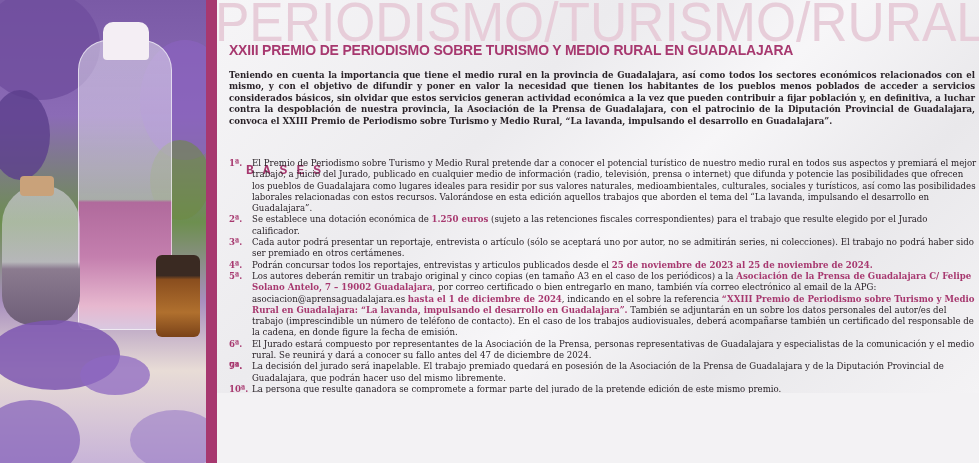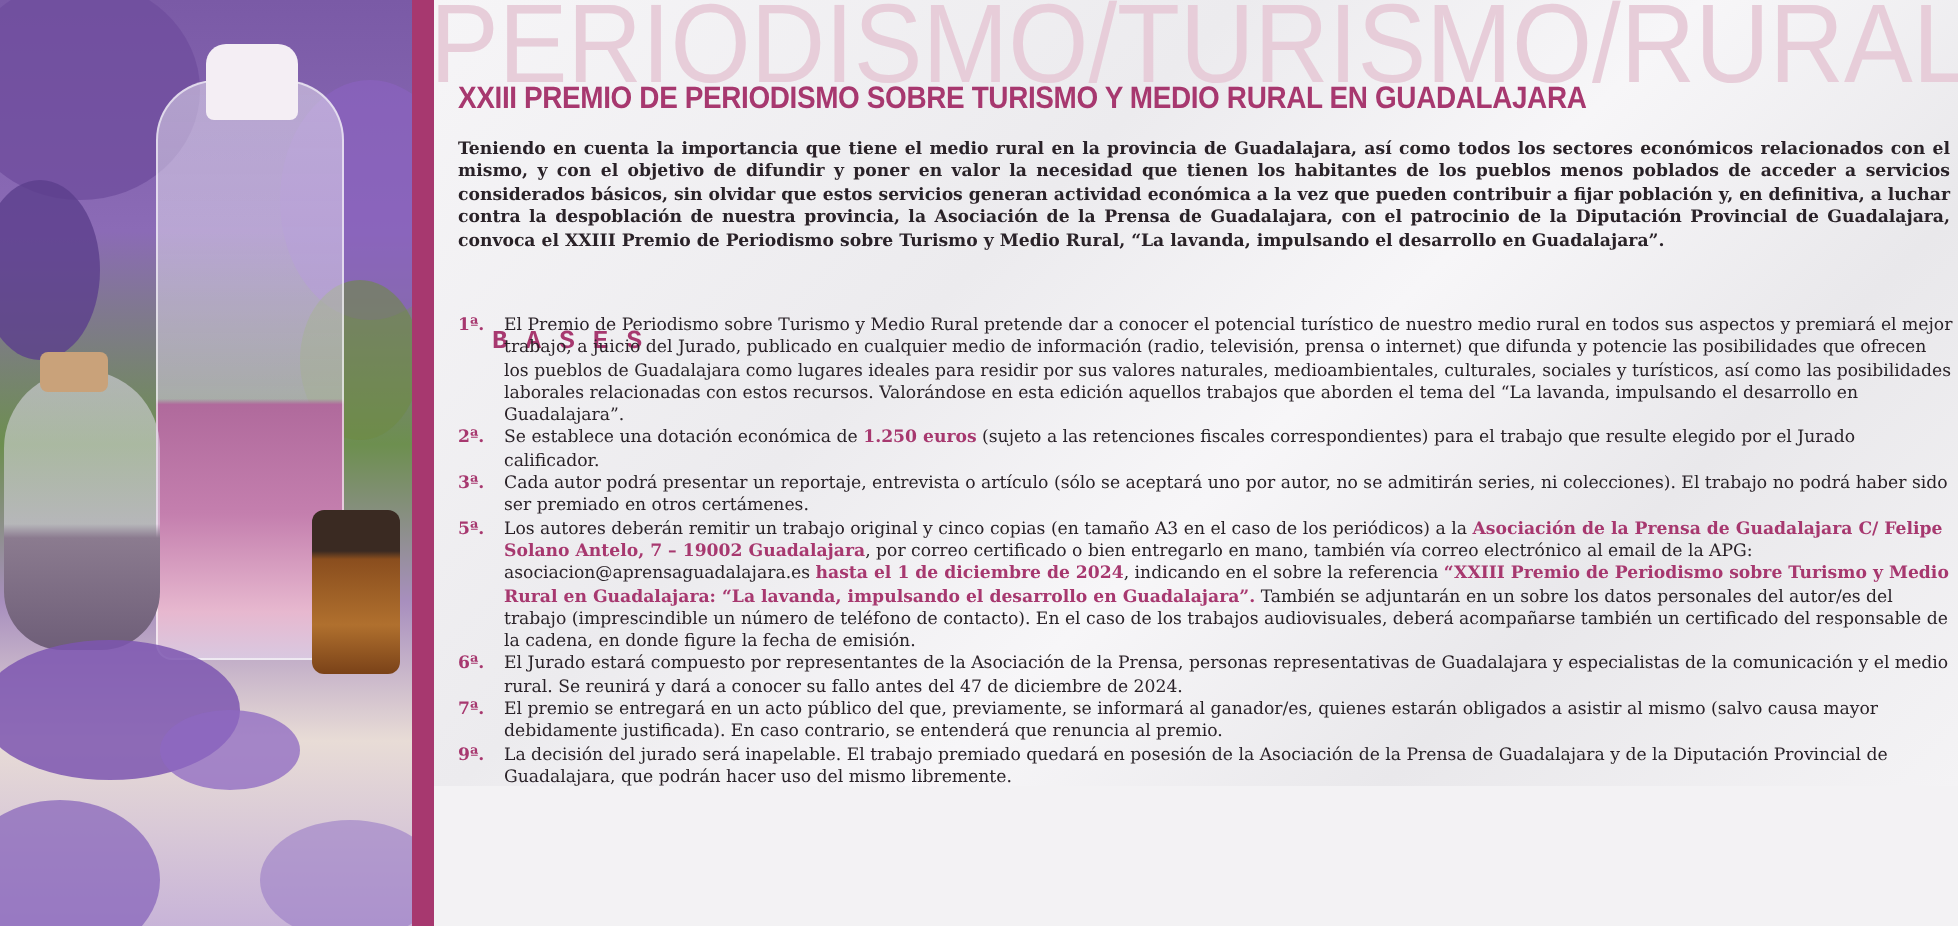--- a/index.html
+++ b/index.html
@@ -96,23 +96,24 @@
   <h1 class="title">XXIII PREMIO DE PERIODISMO SOBRE TURISMO Y MEDIO RURAL EN GUADALAJARA</h1>
 
   <p class="intro">Teniendo en cuenta la importancia que tiene el medio rural en la provincia de Guadalajara, así como todos los sectores económicos relacionados con el mismo, y con el objetivo de difundir y poner en valor la necesidad que tienen los habitantes de los pueblos menos poblados de acceder a servicios considerados básicos, sin olvidar que estos servicios generan actividad económica a la vez que pueden contribuir a fijar población y, en definitiva, a luchar contra la despoblación de nuestra provincia, la Asociación de la Prensa de Guadalajara, con el patrocinio de la Diputación Provincial de Guadalajara, convoca el XXIII Premio de Periodismo sobre Turismo y Medio Rural, “La  lavanda, impulsando el desarrollo en Guadalajara”.</p>
 
   <h2 class="bases-heading">BASES</h2>
 
   <ol class="bases" id="bases-list">
       <li><span class="num">1ª.</span><span>El Premio de Periodismo sobre Turismo y Medio Rural pretende dar a conocer el potencial turístico de nuestro medio rural en todos sus aspectos y premiará el mejor trabajo, a juicio del Jurado, publicado en cualquier medio de información (radio, televisión, prensa o internet) que difunda y potencie las posibilidades que ofrecen los pueblos de Guadalajara como lugares ideales para residir por sus valores naturales, medioambientales, culturales, sociales y turísticos, así como las posibilidades laborales relacionadas con estos recursos. Valorándose en esta edición aquellos trabajos que aborden el tema del “La  lavanda, impulsando el desarrollo en Guadalajara”.</span></li>
       <li><span class="num">2ª.</span><span>Se establece una dotación económica de </span><span class="hl">1.250 euros</span><span> (sujeto a las retenciones fiscales correspondientes) para el trabajo que resulte elegido por el Jurado calificador.</span></li>
       <li><span class="num">3ª.</span><span>Cada autor podrá presentar un reportaje, entrevista o artículo (sólo se aceptará uno por autor, no se admitirán series, ni colecciones). El trabajo no podrá haber sido ser premiado en otros certámenes.</span></li>
+      <li><span class="num">4ª.</span><span>Podrán concursar todos los reportajes, entrevistas y articulos publicados desde el </span><span class="hl">25 de noviembre de 2023 al 25 de noviembre de 2024.</span></li>
       <li><span class="num">5ª.</span><span>Los autores deberán remitir un trabajo original y cinco copias (en tamaño A3 en el caso de los periódicos) a la </span><span class="hl">Asociación de la Prensa de Guadalajara C/ Felipe Solano Antelo, 7 – 19002 Guadalajara</span><span>, por correo certificado o bien entregarlo en mano, también vía correo electrónico al email de la APG: asociacion@aprensaguadalajara.es  </span><span class="hl">hasta el 1 de diciembre de 2024</span><span>, indicando en el sobre la referencia </span><span class="hl">“XXIII Premio de Periodismo sobre Turismo y Medio Rural en Guadalajara: “La lavanda, impulsando el desarrollo en Guadalajara”.</span><span> También se adjuntarán en un sobre los datos personales del autor/es del trabajo (imprescindible un número de teléfono de contacto). En el caso de los trabajos audiovisuales, deberá acompañarse también un certificado del responsable de la cadena, en donde figure la fecha de emisión.</span></li>
       <li><span class="num">6ª.</span><span>El Jurado estará compuesto por representantes de la Asociación de la Prensa, personas representativas de Guadalajara y especialistas de la comunicación y el medio rural. Se reunirá y dará a conocer su fallo antes del 47 de diciembre de 2024.</span></li>
-      <li><span class="num">7ª.</span><span>El premio se entregará en un acto público del que, previamente, se informará al ganador/es, quienes estarán obligados a asistir al mismo (salvo causa mayor debidamente justificada). En caso contrario, se entenderá que renuncia al premio.</span></li>
+      <li><span class="num">7ª.</span></li>
       <li><span class="num">9ª.</span><span>La decisión del jurado será inapelable. El trabajo premiado quedará en posesión de la Asociación de la Prensa de Guadalajara y de la Diputación Provincial de Guadalajara, que podrán hacer uso del mismo libremente.</span></li>
       <li><span class="num">10ª.</span><span>La persona que resulte ganadora se compromete a formar parte del  jurado de la pretende edición de este mismo premio.</span></li>
       <li><span class="num">11ª.</span><span>La participación en esta convocatoria supone la aceptación plena de sus este.</span></li>
     </ol>
 
   <div class="signature">Guadalajara, a 18 de noviembre de 2024</div>
 
   <div class="logo-block org">
     <div class="logo-label">Organiza</div>
     <svg width="70" height="58" viewBox="0 0 70 58" style="position:absolute;left:0;top:9px">

